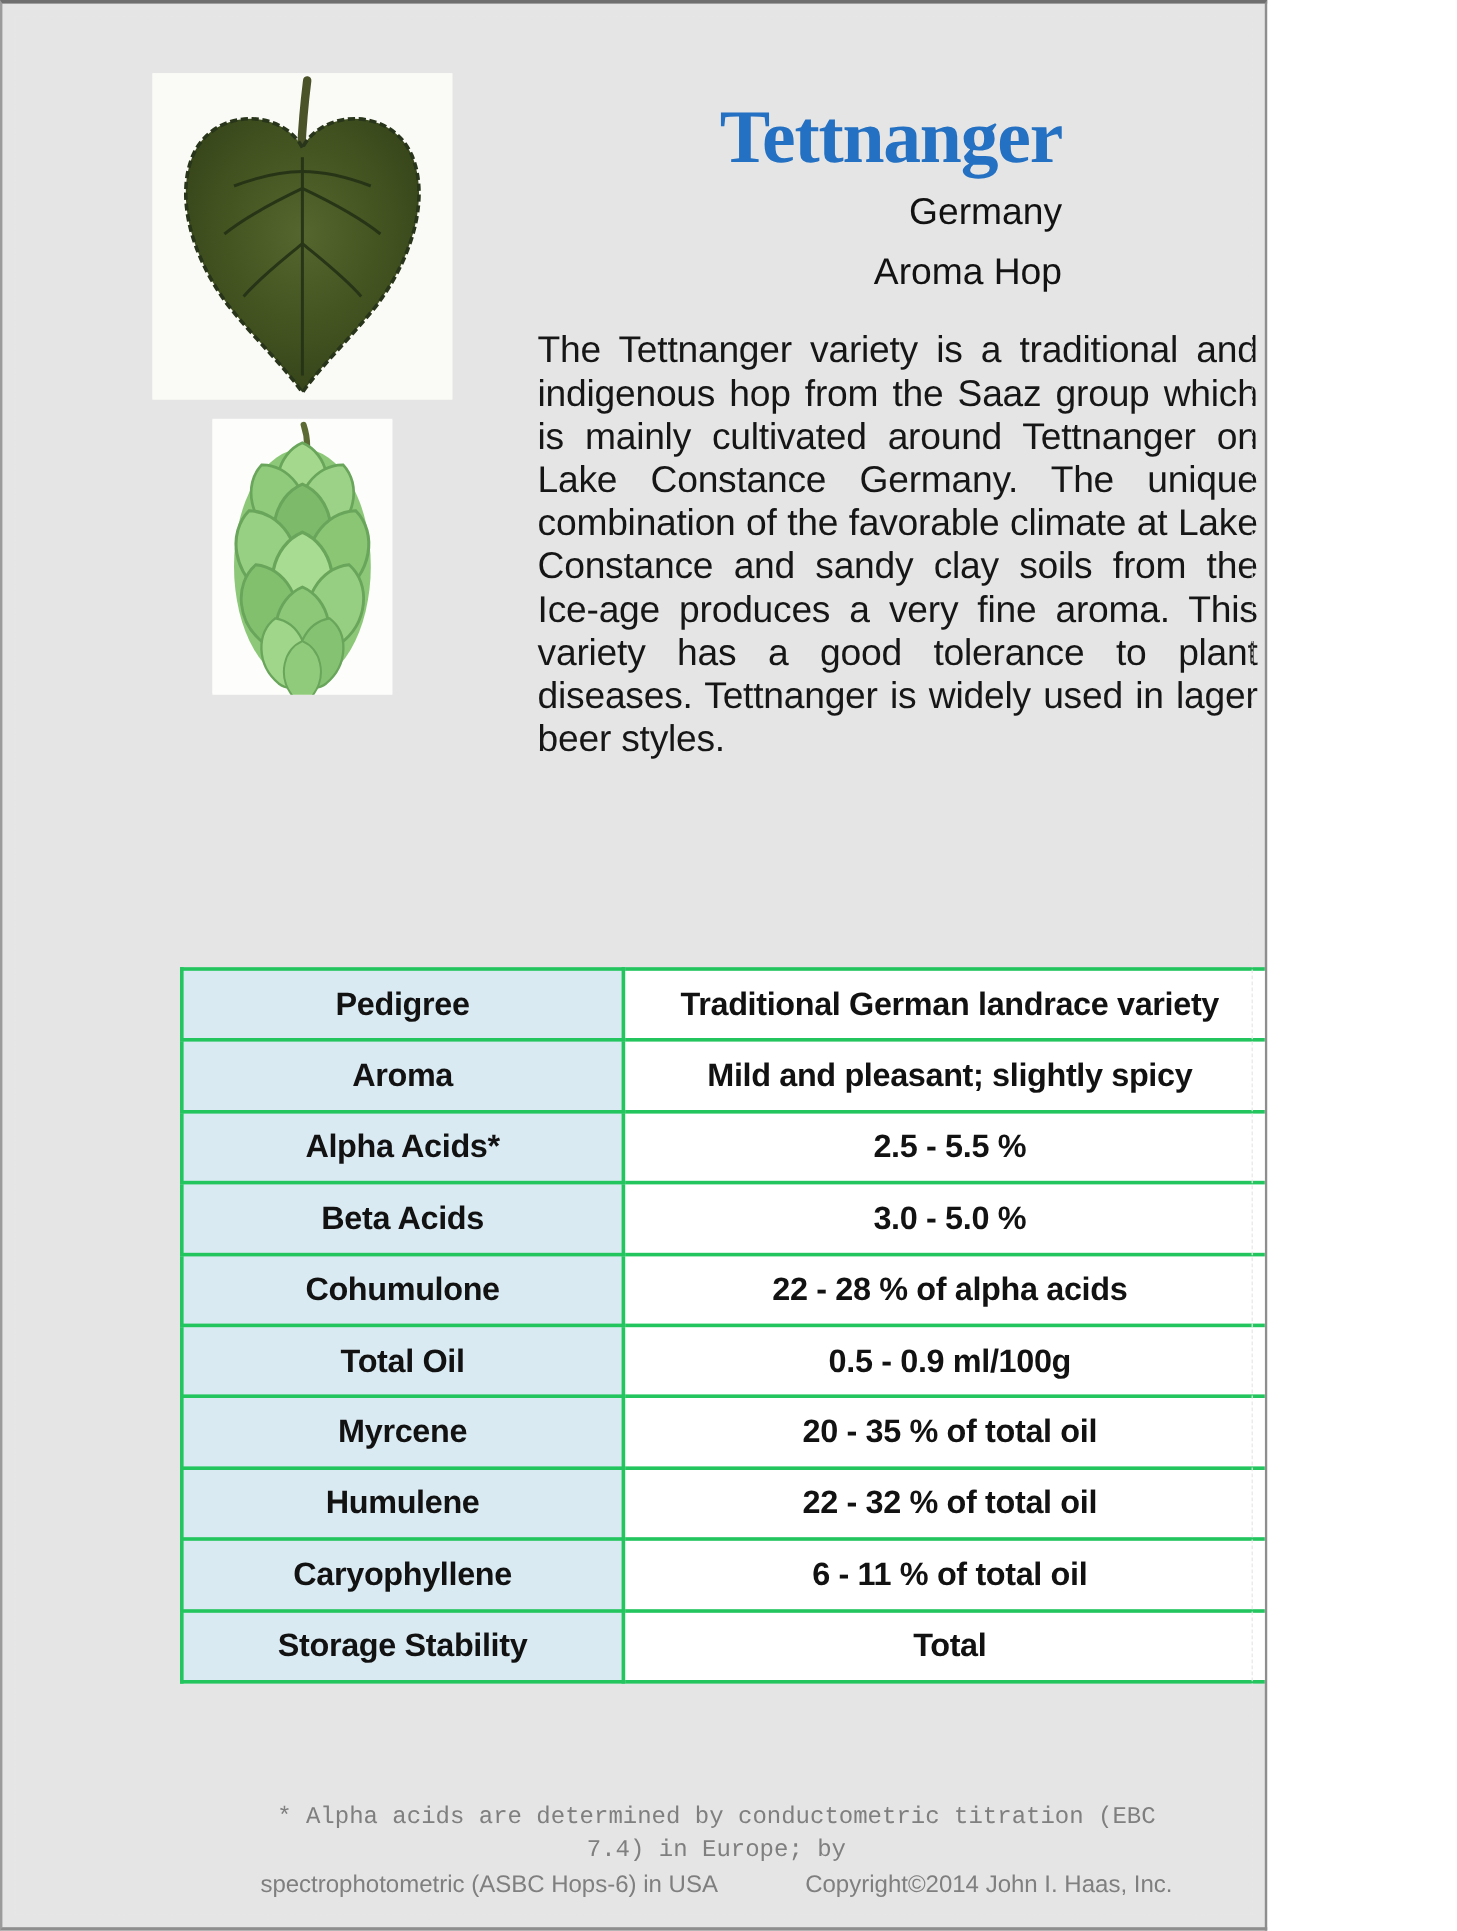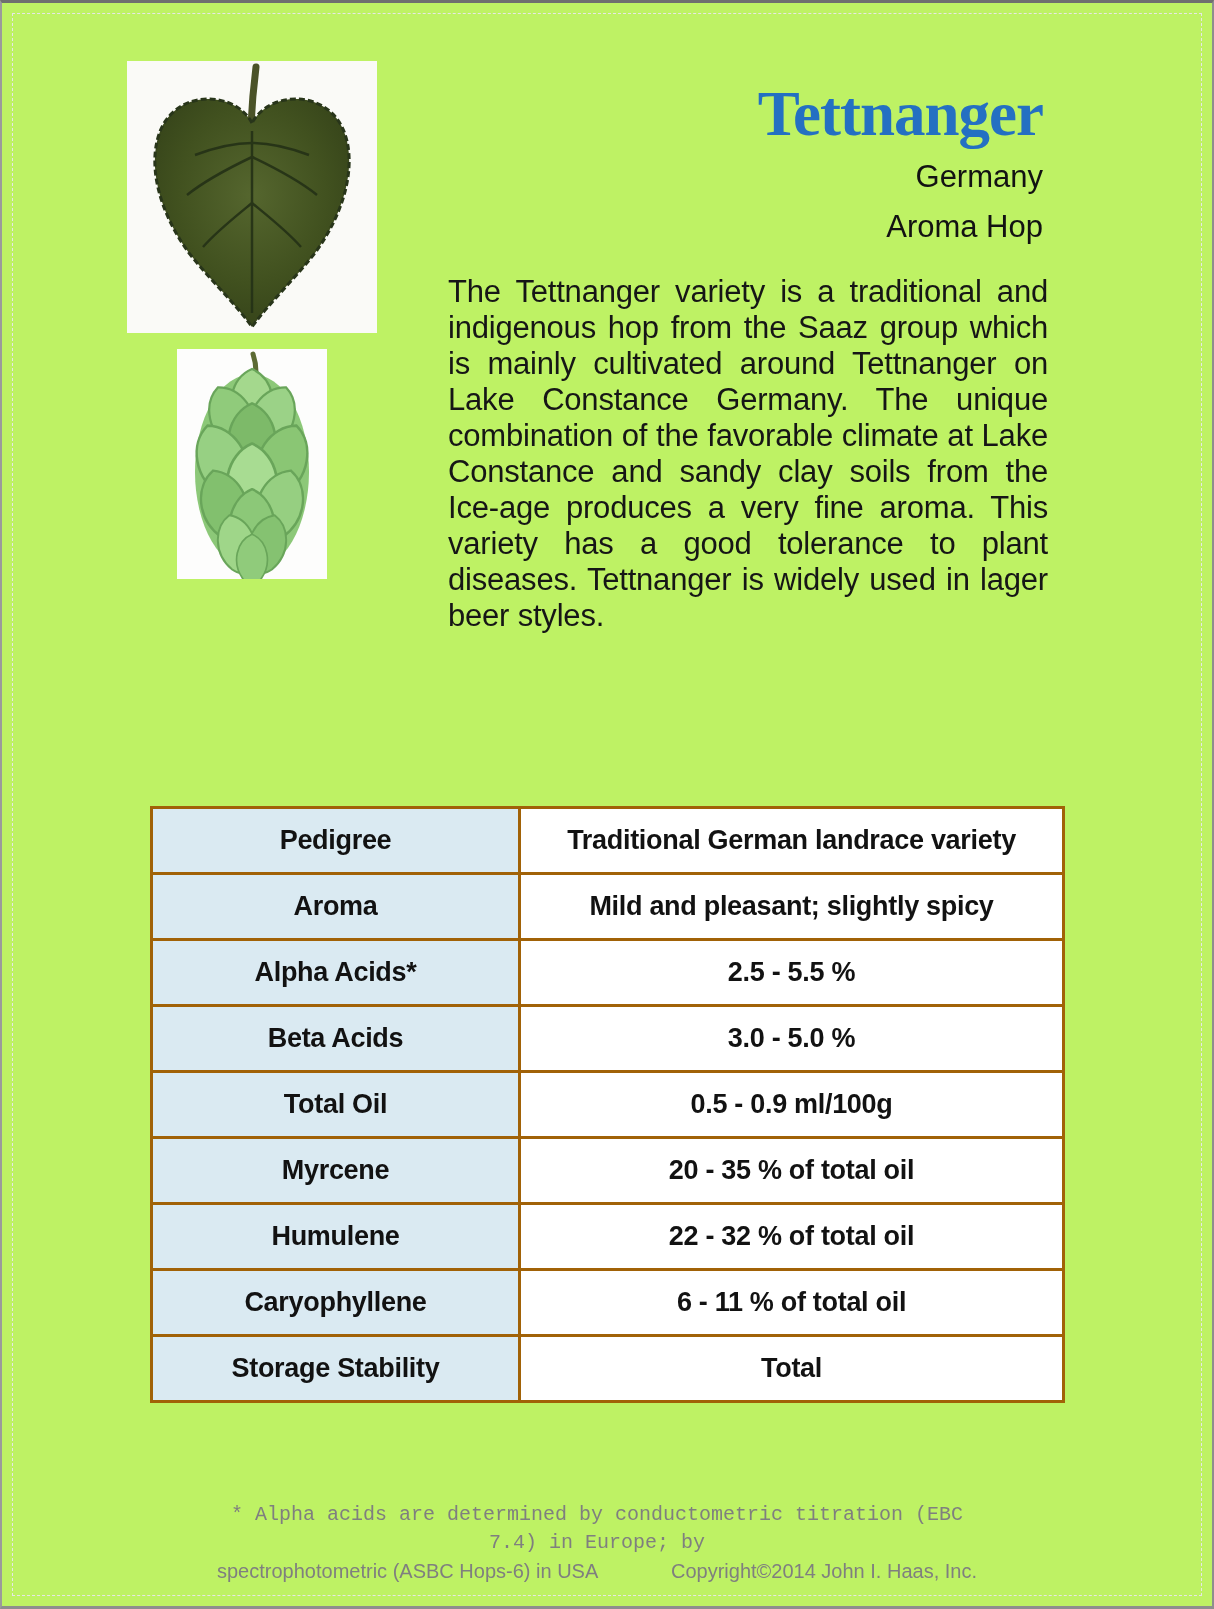--- a/index.html
+++ b/index.html
@@ -1,22 +1,22 @@
 <!DOCTYPE html>
 <html><head>
 <meta charset="utf-8">
 <style>
   * { margin:0; padding:0; box-sizing:border-box; }
   html,body { background:#ffffff; }
   body { font-family:"Liberation Sans", sans-serif; }
 
   .page {
     position:relative;
-    width:1214px; height:1609px;
-    background:#bef264;
+    width:1056px; height:1609px;
+    background:#e5e5e5;
     border-top:3px solid #6f6f6f;
     border-left:2px solid #9b9b9b;
     border-right:2px solid #8e8e8e;
     border-bottom:3px solid #8e8e8e;
     overflow:hidden;
   }
   .page::after {
     content:'';
     position:absolute; inset:10px;
     border:1px dashed #e6e6e6;
@@ -68,21 +68,21 @@
   }
 
   
   table.specs {
     position:absolute; left:148px; top:803px;
     width:915px; height:597px;
     border-collapse:collapse;
     table-layout:fixed;
   }
   table.specs td {
-    border:3px solid #a16207;
+    border:3px solid #22c55e;
     text-align:center;
     vertical-align:middle;
     font-weight:bold;
     font-size:27px;
     color:#121212;
     letter-spacing:-0.3px;
   }
   td.label-cell { width:368px; background:#DAEAF2; }
   td.value-cell { background:#ffffff; }
 
@@ -177,20 +177,24 @@
       </tr>
       <tr>
         <td class="label-cell">Alpha Acids*</td>
         <td class="value-cell">2.5 - 5.5 %</td>
       </tr>
       <tr>
         <td class="label-cell">Beta Acids</td>
         <td class="value-cell">3.0 - 5.0 %</td>
       </tr>
       <tr>
+        <td class="label-cell">Cohumulone</td>
+        <td class="value-cell">22 - 28 % of alpha acids</td>
+      </tr>
+      <tr>
         <td class="label-cell">Total Oil</td>
         <td class="value-cell">0.5 - 0.9 ml/100g</td>
       </tr>
       <tr>
         <td class="label-cell">Myrcene</td>
         <td class="value-cell">20 - 35 % of total oil</td>
       </tr>
       <tr>
         <td class="label-cell">Humulene</td>
         <td class="value-cell">22 - 32 % of total oil</td>

